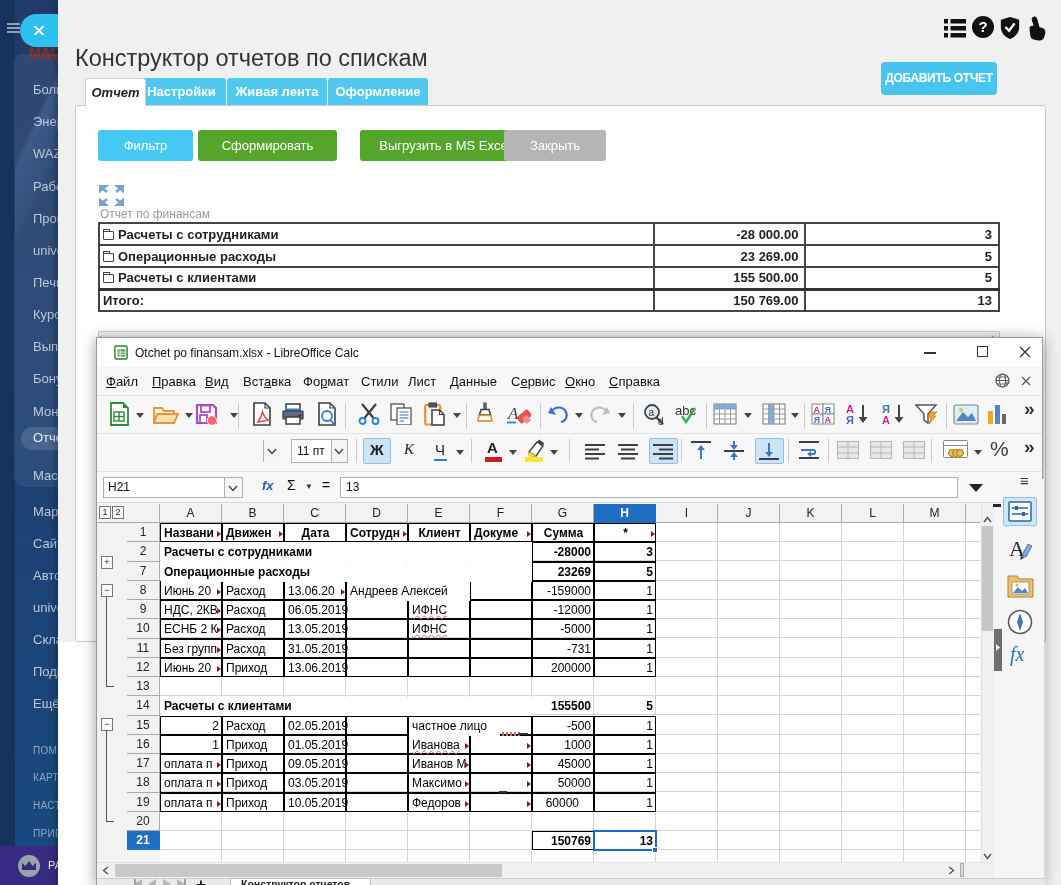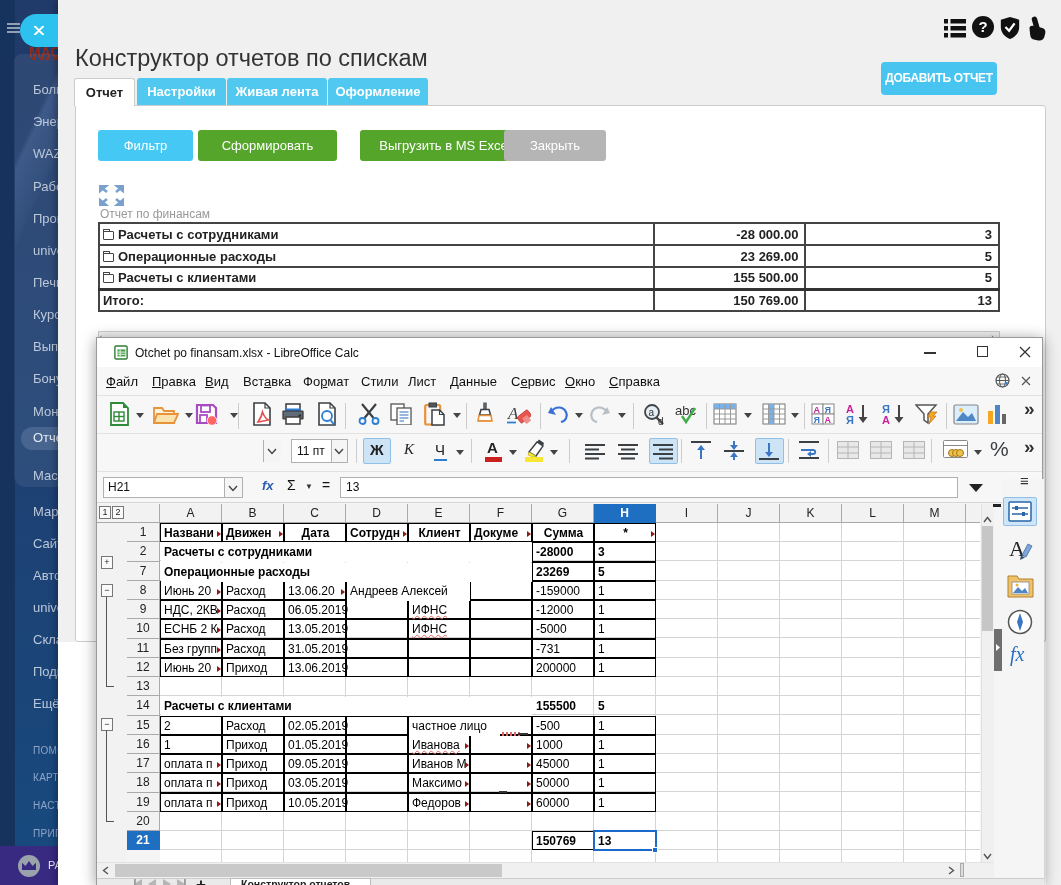--- a/index.html
+++ b/index.html
@@ -58,21 +58,21 @@
   #tb1 { position:absolute; left:0; top:57px; width:100%; height:38px; background:#f7f7f7; border-top:1px solid #e2e2e2; }
   #tb2 { position:absolute; left:0; top:95px; width:100%; height:38px; background:#f7f7f7; border-top:1px solid #e2e2e2; }
   #fbar { position:absolute; left:0; top:133px; width:100%; height:32px; background:#f7f7f7; border-top:1px solid #e2e2e2; border-bottom:1px solid #d5d5d5; }
 
   .colhdr { position:absolute; top:166px; height:19px; background:#f2f2f2; border-right:1px solid #aaa; border-bottom:1px solid #aaa; font-size:12px; text-align:center; line-height:19px; color:#222; }
   .rowhdr { position:absolute; left:30px; width:33px; background:#f2f2f2; border-right:1px solid #aaa; border-bottom:1px solid #aaa; font-size:12px; text-align:center; color:#222; }
   .selhdr { background:#1e6ec2 !important; color:#fff !important; font-weight:bold; border-color:#1e6ec2 !important; }
 
   .cell { position:absolute; font-size:12px; color:#000; white-space:nowrap; overflow:hidden; padding:0 3px; line-height:19px; height:19px; z-index:2; }
   .b { font-weight:bold; }
-  .r { text-align:left; }
+  .r { text-align:right; }
   .c { text-align:center; }
   .dt { font-size:12px; }
   .clip { position:absolute; right:1px; top:7px; width:0; height:0; border-top:3.5px solid transparent; border-bottom:3.5px solid transparent; border-left:4.5px solid #8c1c13; }
   .wavy { text-decoration:underline wavy #e06666 1px; text-underline-offset:1px; }
   .olbtn { width:12px; height:13px; background:#fafafa; border:1px solid #777; font-size:9px; line-height:11px; text-align:center; color:#222; }
 </style>
 </head>
 <body>
 
 <div id="sidebar">
@@ -138,21 +138,21 @@
 </svg>
 <svg class="topicon" style="left:1026px" width="21" height="25" viewBox="0 0 21 25">
   <g fill="#111">
     <rect x="6.8" y="0.5" width="5.4" height="14" rx="2.7" transform="rotate(-16 9.5 7)"></rect>
     <path d="M3.5 12.5 C3.2 10.3 5 9.2 7.3 9.8 L15.5 11.8 C18.8 12.7 19.8 14.3 19.3 17 L18.4 20.8 C17.7 23.6 15.3 25 12.2 24.4 L8.8 23.8 C5.8 23.2 4.4 21.6 4.2 19 Z"></path>
   </g>
 </svg>
 
 <h1>Конструктор отчетов по спискам</h1>
 
-<div class="tab active" style="left:74px; width:61px;">Отчет</div>
+<div class="tab active" style="left:85px; width:61px;font-style:italic;">Отчет</div>
 <div class="tab" style="left:137px; width:89px;">Настройки</div>
 <div class="tab" style="left:227px; width:100px;">Живая лента</div>
 <div class="tab" style="left:328px; width:100px;">Оформление</div>
 <div id="addbtn">ДОБАВИТЬ ОТЧЕТ</div>
 <div id="content"></div>
 
 <div class="btn" style="left:98px; width:95px; background:#45c8f3;">Фильтр</div>
 <div class="btn" style="left:198px; width:139px; background:#55a52b;">Сформировать</div>
 <div class="btn" style="left:360px; width:170px; background:#55a52b;">Выгрузить в MS Excel</div>
 <div class="btn" style="left:504px; width:102px; background:#b5b5b5;">Закрыть</div>

